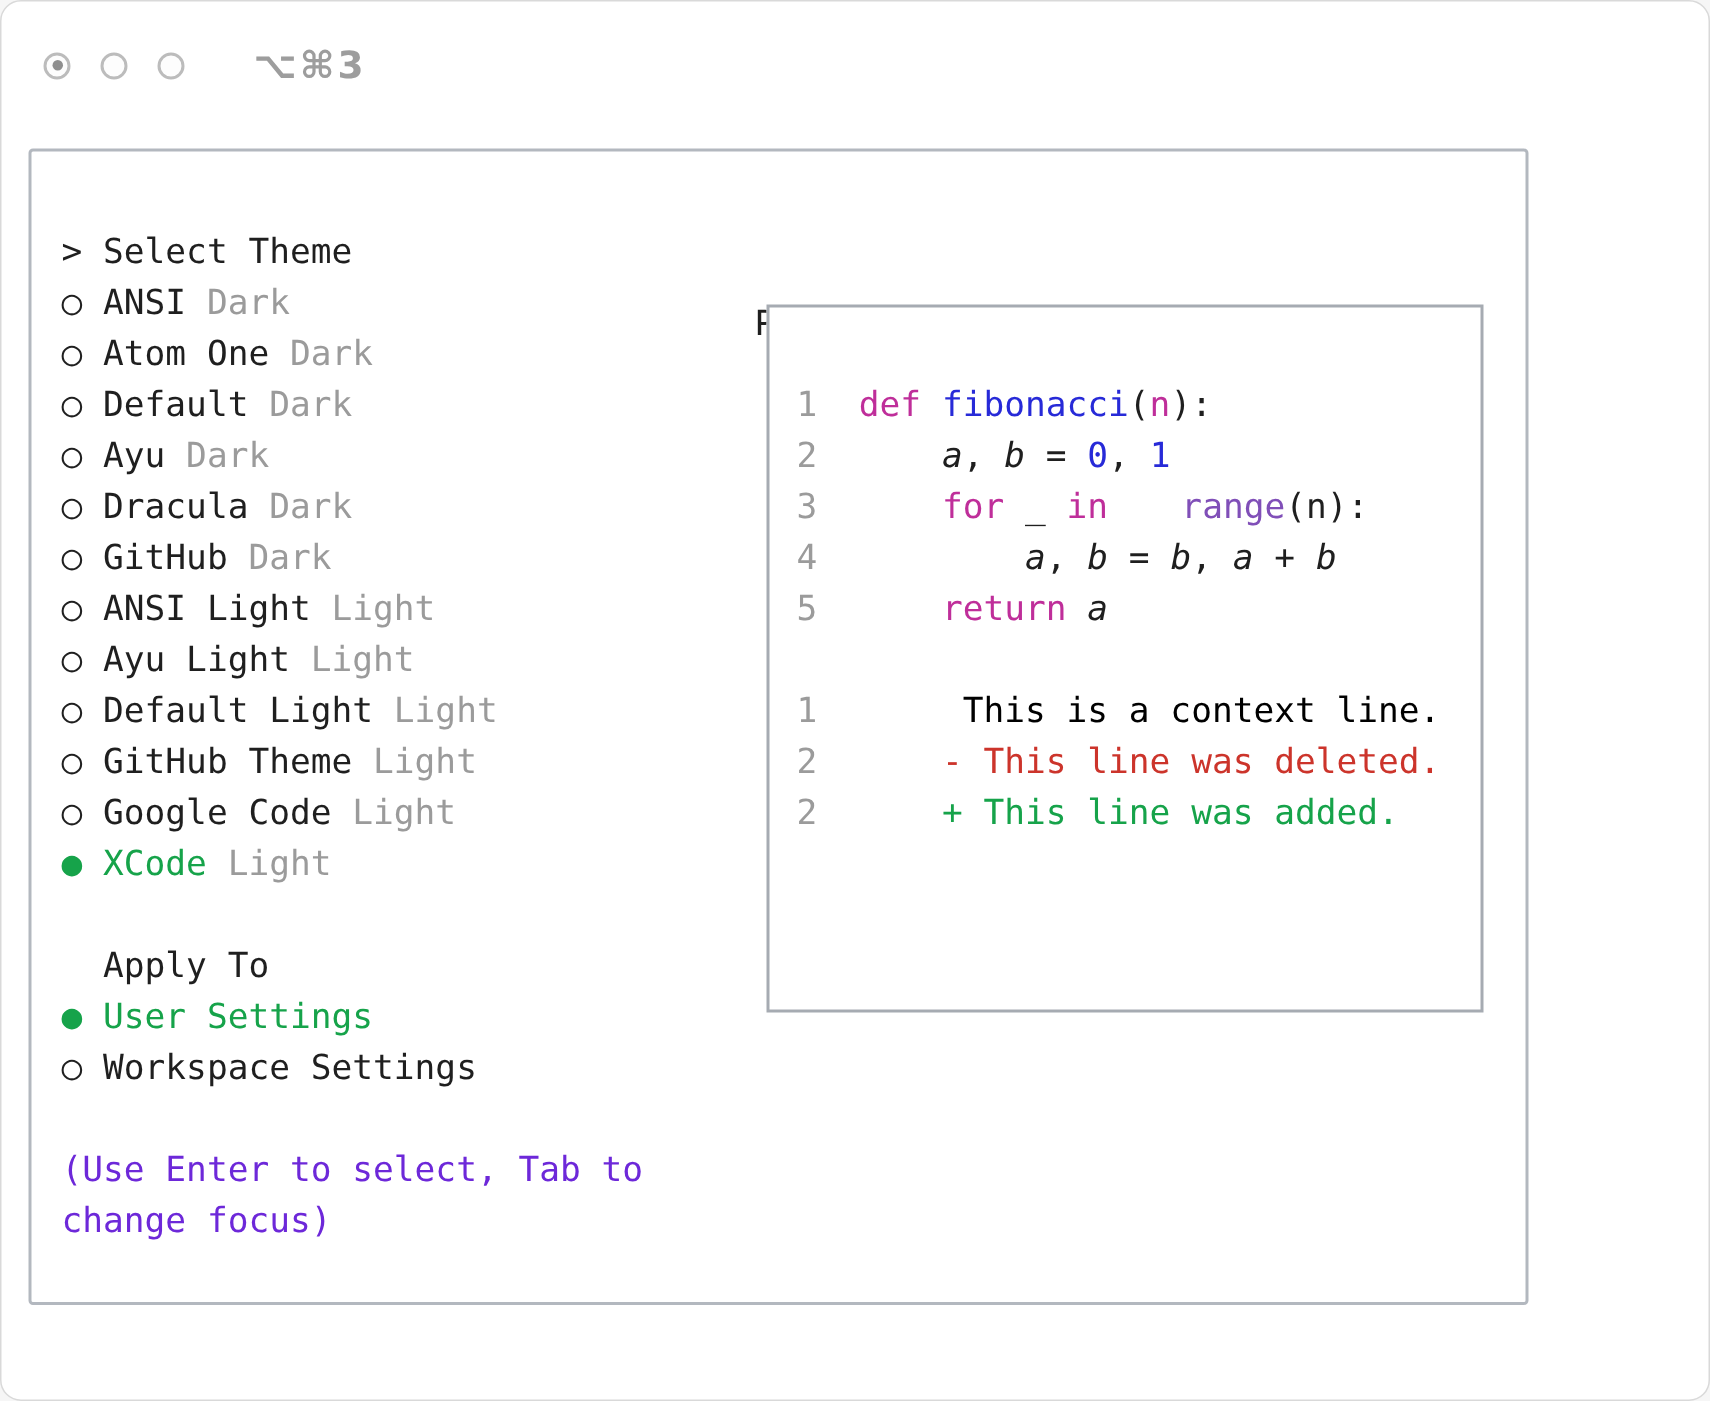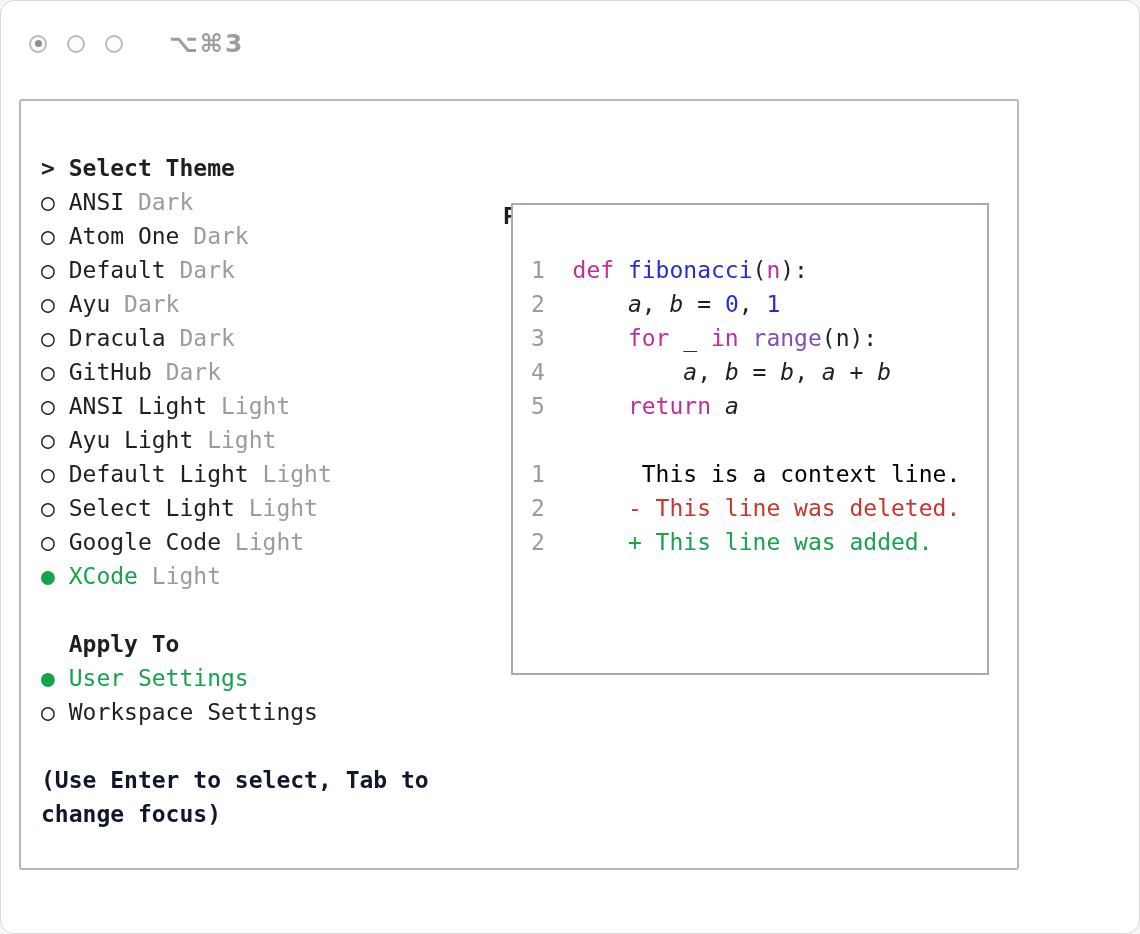--- a/index.html
+++ b/index.html
@@ -26,39 +26,39 @@
   }
 
   .panel {
     position: absolute; left: 18px; top: 98px; width: 1000px; height: 771px;
     border: 2px solid #b3b8bf; border-radius: 3px; background: #ffffff;
   }
 
   .left-col { position: absolute; left: 20px; top: 50px; }
   .line { height: 34px; line-height: 34px; font-size: 23px; white-space: pre; color: #1f1f1f; }
   .prefix { display: inline-block; width: 2ch; }
-  .bold { font-weight: bold; }
+  .bold { font-weight: normal; }
   .variant { margin-left: 1ch; color: #9b9b9b; }
-  .hint { color: #0f172a; font-weight: bold; }
+  .hint { color: #6d28d9; }
   .selected .prefix, .selected .item-name { color: #16a34a; }
 
   .preview-title { position: absolute; left: 482px; top: 50px; margin-top: 48px; }
   .preview-box {
     position: absolute; left: 490px; top: 102px; width: 478px; height: 472px;
     border: 2px solid #a6abb2; background: #ffffff;
   }
   .code { position: absolute; left: 18px; top: 48px; }
   .ln { display: inline-block; width: 3ch; color: #9b9b9b; }
   .diff { margin-top: 34px; }
 
   .tk-kw    { color: #bf2e9a; }
   .tk-param { color: #bf2e9a; }
   .tk-fn    { color: #272ad8; }
   .tk-num   { color: #272ad8; }
-  .tk-bi    { color: #804fb8; }
+  .tk-bi    { color: #804fb8; margin-left: 35px; }
   .tk-var   { font-style: italic; }
   .tk-pl    { color: #1f1f1f; }
   .tk-ctx   { color: #000000; }
   .tk-del   { color: #cc342b; }
   .tk-add   { color: #16a34a; text-align: right; }
 </style>
 </head>
 <body>
 
 <div class="window">
@@ -79,21 +79,21 @@
 
       <div class="line"><span class="prefix">○</span><span class="item-name">ANSI</span><span class="variant">Dark</span></div>
       <div class="line"><span class="prefix">○</span><span class="item-name">Atom One</span><span class="variant">Dark</span></div>
       <div class="line"><span class="prefix">○</span><span class="item-name">Default</span><span class="variant">Dark</span></div>
       <div class="line"><span class="prefix">○</span><span class="item-name">Ayu</span><span class="variant">Dark</span></div>
       <div class="line"><span class="prefix">○</span><span class="item-name">Dracula</span><span class="variant">Dark</span></div>
       <div class="line"><span class="prefix">○</span><span class="item-name">GitHub</span><span class="variant">Dark</span></div>
       <div class="line"><span class="prefix">○</span><span class="item-name">ANSI Light</span><span class="variant">Light</span></div>
       <div class="line"><span class="prefix">○</span><span class="item-name">Ayu Light</span><span class="variant">Light</span></div>
       <div class="line"><span class="prefix">○</span><span class="item-name">Default Light</span><span class="variant">Light</span></div>
-      <div class="line"><span class="prefix">○</span><span class="item-name">Select Light</span><span class="variant">Light</span></div>
+      <div class="line"><span class="prefix">○</span><span class="item-name">GitHub Theme</span><span class="variant">Light</span></div>
       <div class="line"><span class="prefix">○</span><span class="item-name">Google Code</span><span class="variant">Light</span></div>
       <div class="line selected"><span class="prefix">●</span><span class="item-name">XCode</span><span class="variant">Light</span></div>
 
       <div class="line"></div>
 
       <div class="line bold"><span class="prefix"></span><span>Apply To</span></div>
 
       <div class="line selected"><span class="prefix">●</span><span class="item-name">User Settings</span></div>
       <div class="line"><span class="prefix">○</span><span class="item-name">Workspace Settings</span></div>
 

